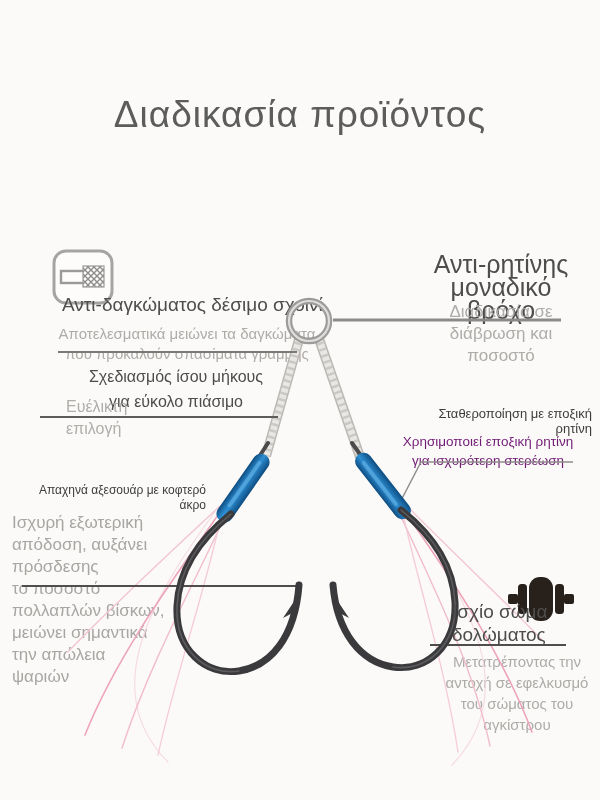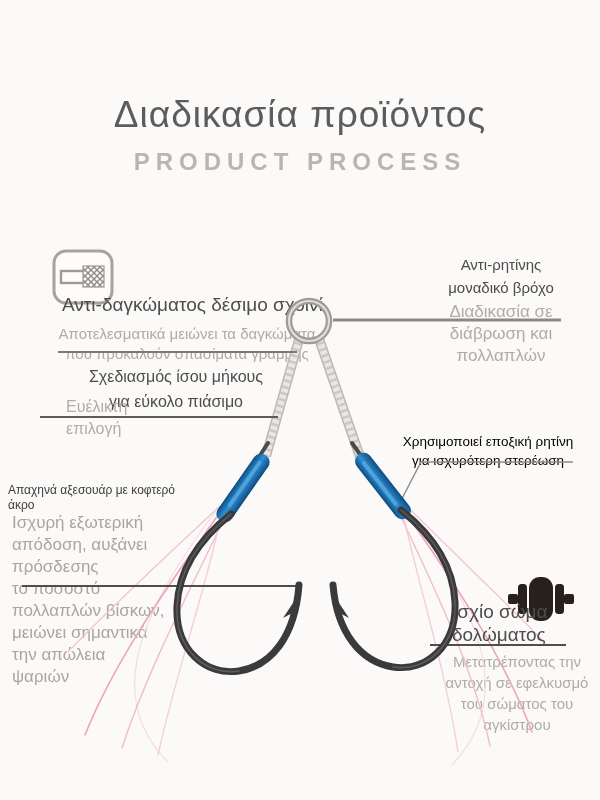--- a/index.html
+++ b/index.html
@@ -17,39 +17,38 @@
     left:0;right:0;top:148px;text-align:center;
     font-size:24px;color:#b8b6b4;font-weight:700;letter-spacing:6px;
   }
   .line{display:block;}
   .heading{color:#4d4d4d;}
   .muted{color:#aeaca9;}
   .rope-heading{left:62px;top:294px;font-size:19px;}
   .rope-details{left:54px;top:324px;width:266px;text-align:center;font-size:15px;line-height:20px;}
   .equal-heading{left:56px;top:364px;width:240px;text-align:center;font-size:16px;line-height:25px;}
   .flexible{left:66px;top:396px;font-size:16px;line-height:22px;color:#b0aeab;}
-  .loop-heading{left:415px;top:253px;width:172px;text-align:center;font-size:15px;line-height:23px;}
+  .loop-heading{left:415px;top:253px;width:172px;text-align:center;font-size:25px;line-height:23px;}
   .loop-details{left:415px;top:301px;width:172px;text-align:center;font-size:17px;line-height:22px;}
   .epoxy-heading{left:404px;top:406px;width:188px;text-align:right;font-size:13px;color:#3c3c3c;}
-  .epoxy-details{left:396px;top:432px;width:184px;text-align:center;font-size:13.5px;line-height:19px;color:#000000;}
-  .sharp-heading{left:8px;top:483px;width:198px;text-align:left;font-size:12px;line-height:15px;color:#3c3c3c;}
+  .epoxy-details{left:396px;top:432px;width:184px;text-align:center;font-size:13.5px;line-height:19px;color:#701a75;}
+  .sharp-heading{left:8px;top:483px;width:198px;text-align:right;font-size:12px;line-height:15px;color:#3c3c3c;}
   .sharp-details{left:12px;top:512px;width:196px;text-align:left;font-size:17px;line-height:22px;color:#a8a6a3;}
   .hookbody-heading{left:452px;top:600px;width:146px;font-size:19px;line-height:23px;z-index:4;}
   .hookbody-details{left:428px;top:651px;width:178px;text-align:center;font-size:15px;line-height:21px;}
   .icon-rope{left:52px;top:249px;width:62px;height:56px;}
   .icon-dumbbell{left:508px;top:576px;width:66px;height:46px;z-index:2;}
   .diagram{left:0;top:0;width:600px;height:800px;z-index:3;pointer-events:none;}
 </style>
 </head>
 <body>
 
 <div class="canvas">
 
   <div class="abs title">Διαδικασία προϊόντος</div>
-  <div class="abs subtitle">PRODUCT PROCESS</div>
 
   <div class="abs icon-rope">
     <svg width="62" height="56" viewBox="0 0 62 56">
       <defs>
         <pattern id="xh" width="6" height="6" patternUnits="userSpaceOnUse">
           <rect width="6" height="6" fill="#fdfcfb"></rect>
           <path d="M0,0 L6,6 M6,0 L0,6" stroke="#8e8d8b" stroke-width="1.4"></path>
         </pattern>
       </defs>
       <rect x="2" y="2" width="58" height="52" rx="12" fill="#fdfcfb" stroke="#a5a4a2" stroke-width="3"></rect>
@@ -73,23 +72,24 @@
     <span class="line">επιλογή</span>
   </div>
 
   <div class="abs loop-heading heading">
     <span class="line">Αντι-ρητίνης</span>
     <span class="line">μοναδικό βρόχο</span>
   </div>
   <div class="abs loop-details muted">
     <span class="line">Διαδικασία σε</span>
     <span class="line">διάβρωση και</span>
-    <span class="line">πολλαπλών</span>
-  </div>
-
+    <span class="line">ποσοστό</span>
+  </div>
+
+  <div class="abs epoxy-heading">Σταθεροποίηση με εποξική ρητίνη</div>
   <div class="abs epoxy-details">
     <span class="line">Χρησιμοποιεί εποξική ρητίνη</span>
     <span class="line">για ισχυρότερη στερέωση</span>
   </div>
 
   <div class="abs sharp-heading">
     <span class="line">Απαχηνά αξεσουάρ με κοφτερό</span>
     <span class="line">άκρο</span>
   </div>
   <div class="abs sharp-details">

